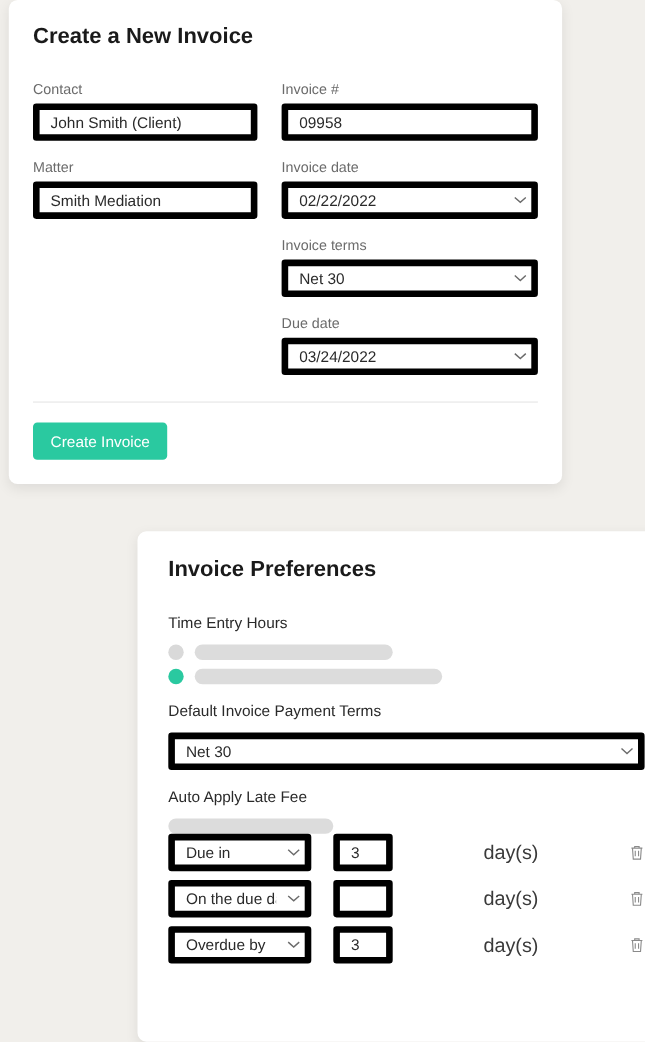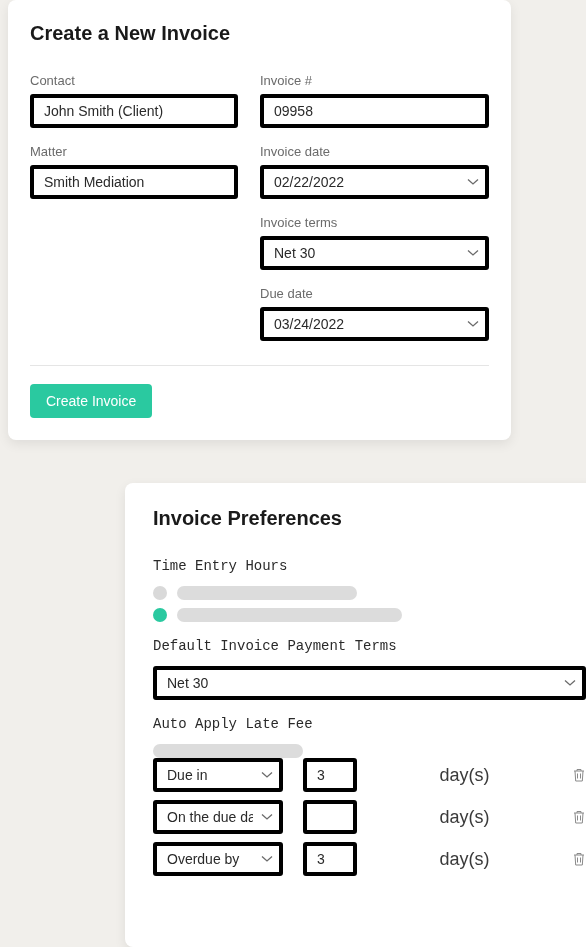--- a/index.html
+++ b/index.html
@@ -52,21 +52,21 @@
       flex-direction: column;
     }
     .field-label {
       font-size: 13px;
       color: #6b6b6b;
       margin-bottom: 6px;
     }
     .input {
       width: 100%;
       height: 34px;
-      border: 4px solid #000000;
+      border: 6px solid #000000;
       border-radius: 3px;
       padding: 0 10px;
       font-size: 14px;
       color: #2a2a2a;
       background: #ffffff;
     }
     .select-wrap {
       position: relative;
       width: 100%;
     }
@@ -101,21 +101,20 @@
       border-radius: 4px;
       padding: 9px 16px;
       font-size: 14px;
       cursor: pointer;
     }
     .section-label {
       font-size: 14px;
       color: #2a2a2a;
       margin-bottom: 12px;
       margin-top: 16px;
-      font-family: Liberation Mono, monospace;
     }
     .section-label:first-of-type {
       margin-top: 20px;
     }
     .radio-row {
       display: flex;
       align-items: center;
       gap: 10px;
       margin-bottom: 8px;
     }

